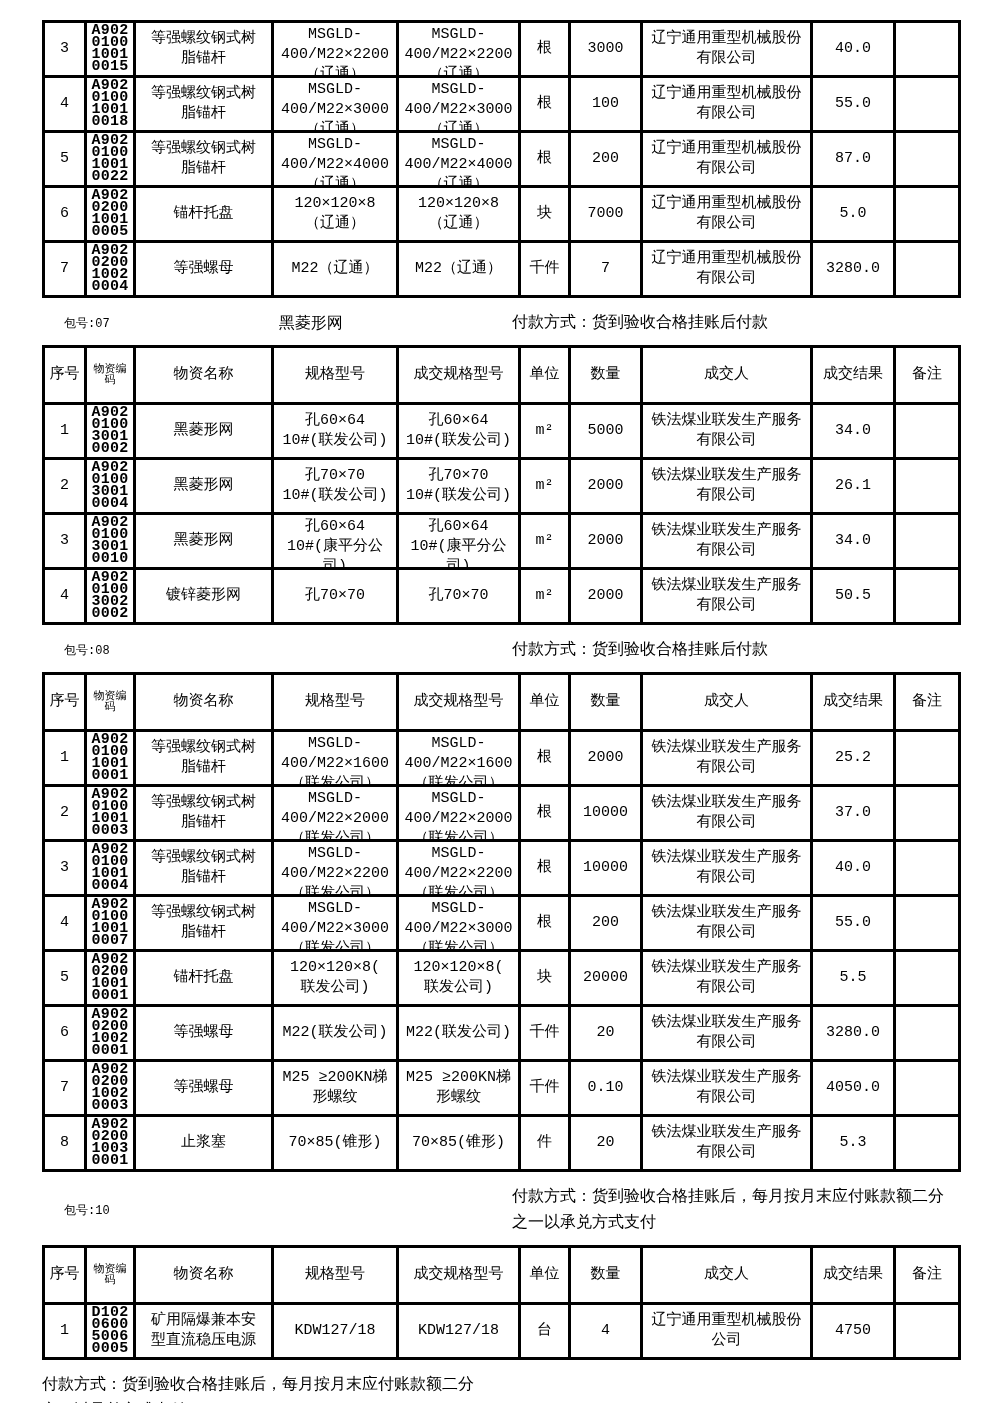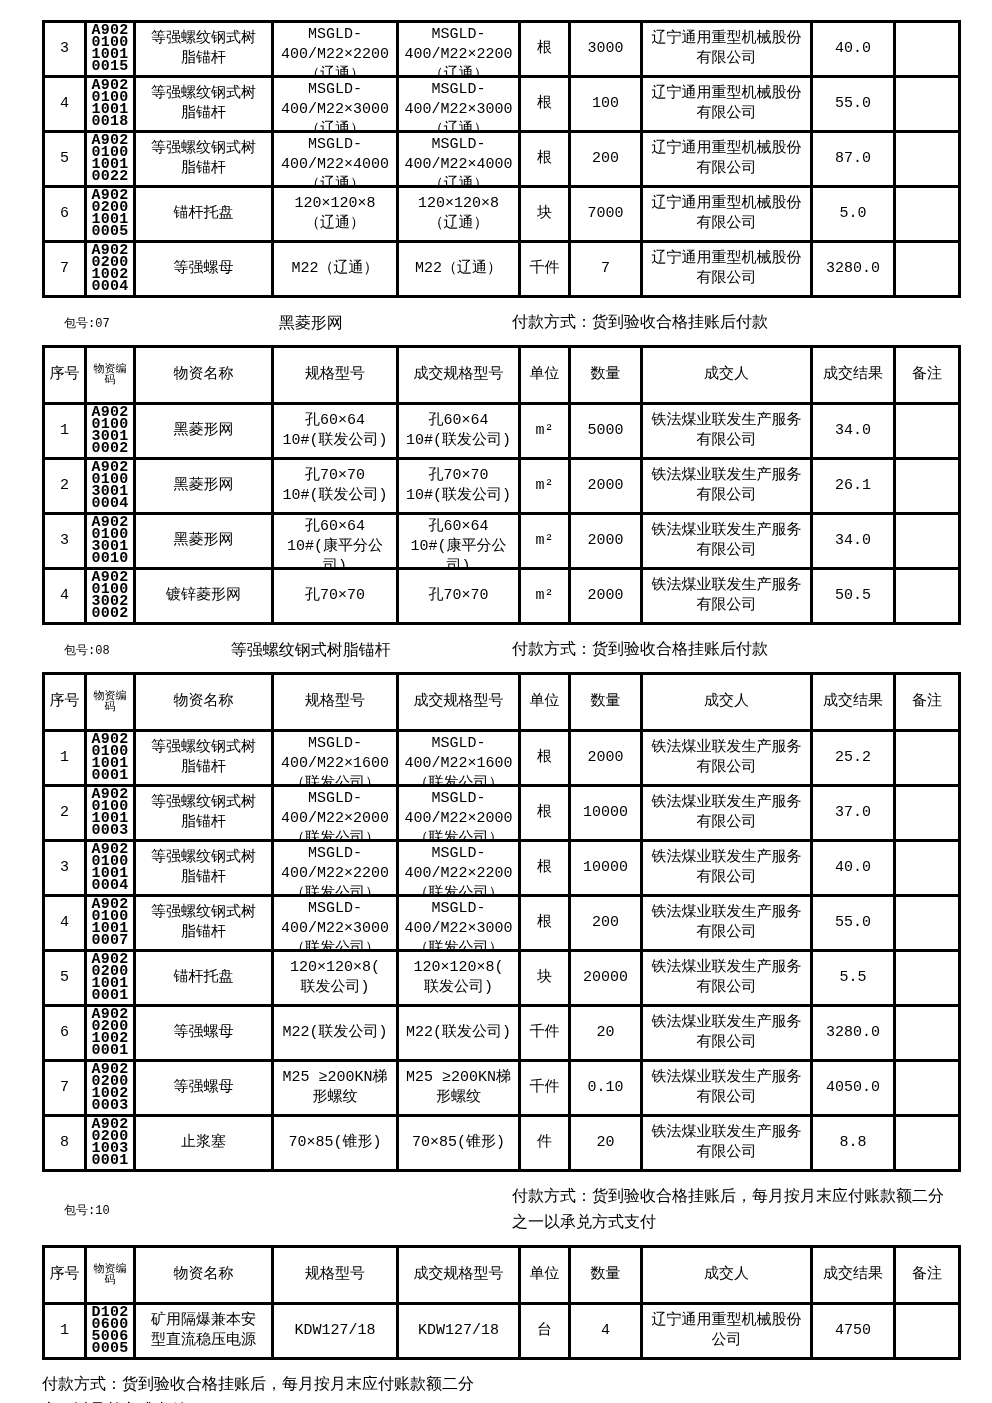--- a/index.html
+++ b/index.html
@@ -670,21 +670,20 @@
               <div class="c"></div>
             </div>
           </td>
         </tr>
       </tbody>
   </table>
 
   <div class="section-row">
     <div class="section-left">
       <span class="pkg-label">包号:08</span>
-      <span class="pkg-name">等强螺纹钢式树脂锚杆</span>
     </div>
     <div class="pay">付款方式：货到验收合格挂账后付款</div>
   </div>
 
   <table class="results">
     <colgroup>
       <col class="col-seq">
         <col class="col-code">
         <col class="col-name">
       <col class="col-spec">
@@ -1188,21 +1187,21 @@
             </div>
           </td>
           <td>
             <div class="w">
               <div class="c">铁法煤业联发生产服务
 有限公司</div>
             </div>
           </td>
           <td>
             <div class="w">
-              <div class="c">8.8</div>
+              <div class="c">5.3</div>
             </div>
           </td>
           <td>
             <div class="w">
               <div class="c"></div>
             </div>
           </td>
         </tr>
       </tbody>
   </table>

